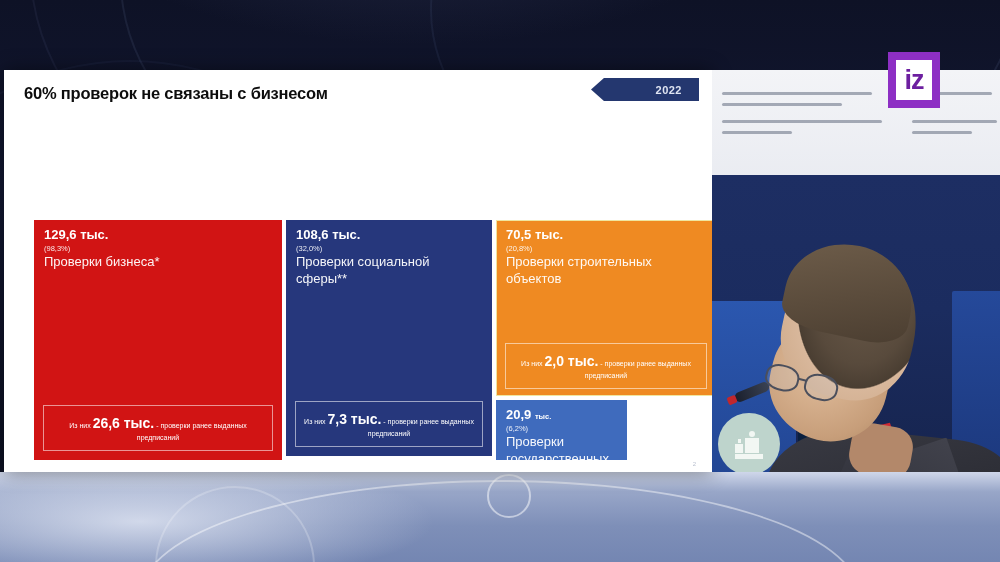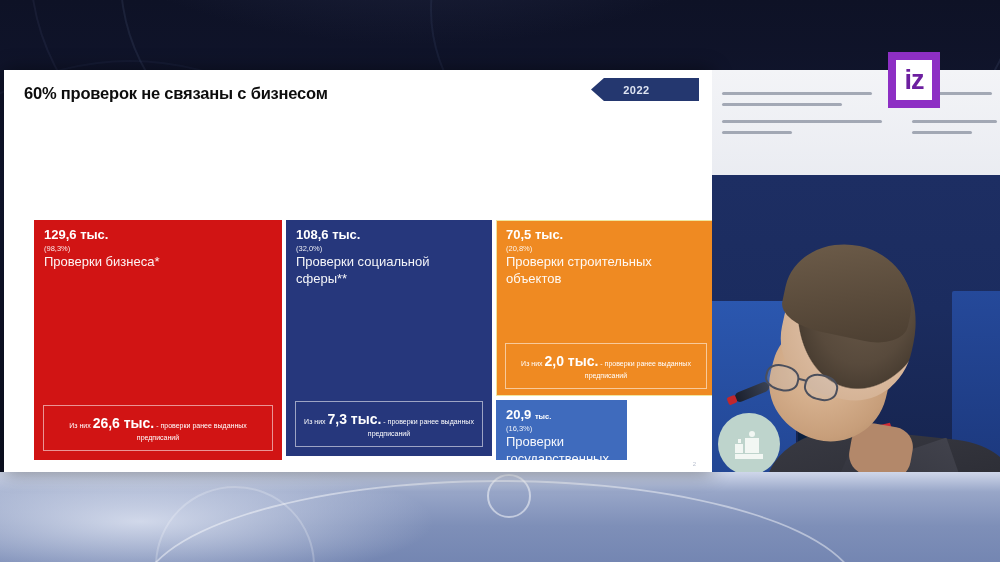--- a/index.html
+++ b/index.html
@@ -69,21 +69,21 @@
 
   .year-banner {
     position: absolute; right: 13px; top: 78px;
     transform: translateY(-70px);
   }
   .year-shape {
     position: relative;
     width: 108px; height: 23px;
     background: #24376f;
     clip-path: polygon(12% 0, 100% 0, 100% 100%, 12% 100%, 0 50%);
-    display: flex; align-items: center; justify-content: center;
+    display: flex; align-items: center; justify-content: flex-end;
   }
   .year-shape span {
     color: #dfe4f2; font-size: 11px; font-weight: bold;
     padding-right: 17px; letter-spacing: 0.5px;
   }
 
   .total-line {
     position: absolute; right: 14px; top: 130px;
     display: flex; align-items: baseline; gap: 4px;
   }
@@ -385,21 +385,21 @@
         <div class="subnote" id="sn-constr">
           <span>Из них</span>
           <b>2,0 тыс.</b>
           <span>- проверки ранее выданных предписаний</span>
         </div>
       </div>
 
       <div class="tile" id="t-gov">
         <div class="hdr">
           <span class="val"><span>20,9</span> <span style="font-size:7.5px">тыс.</span></span>
-          <span class="pct">(16,3%)</span>
+          <span class="pct">(6,2%)</span>
           <span class="cap">Проверки государственных и муниципальных органов</span>
         </div>
       </div>
 
 
     </div>
 
     <div class="page-no">2</div>
   </div>
   <div class="slide-shadow"></div>

